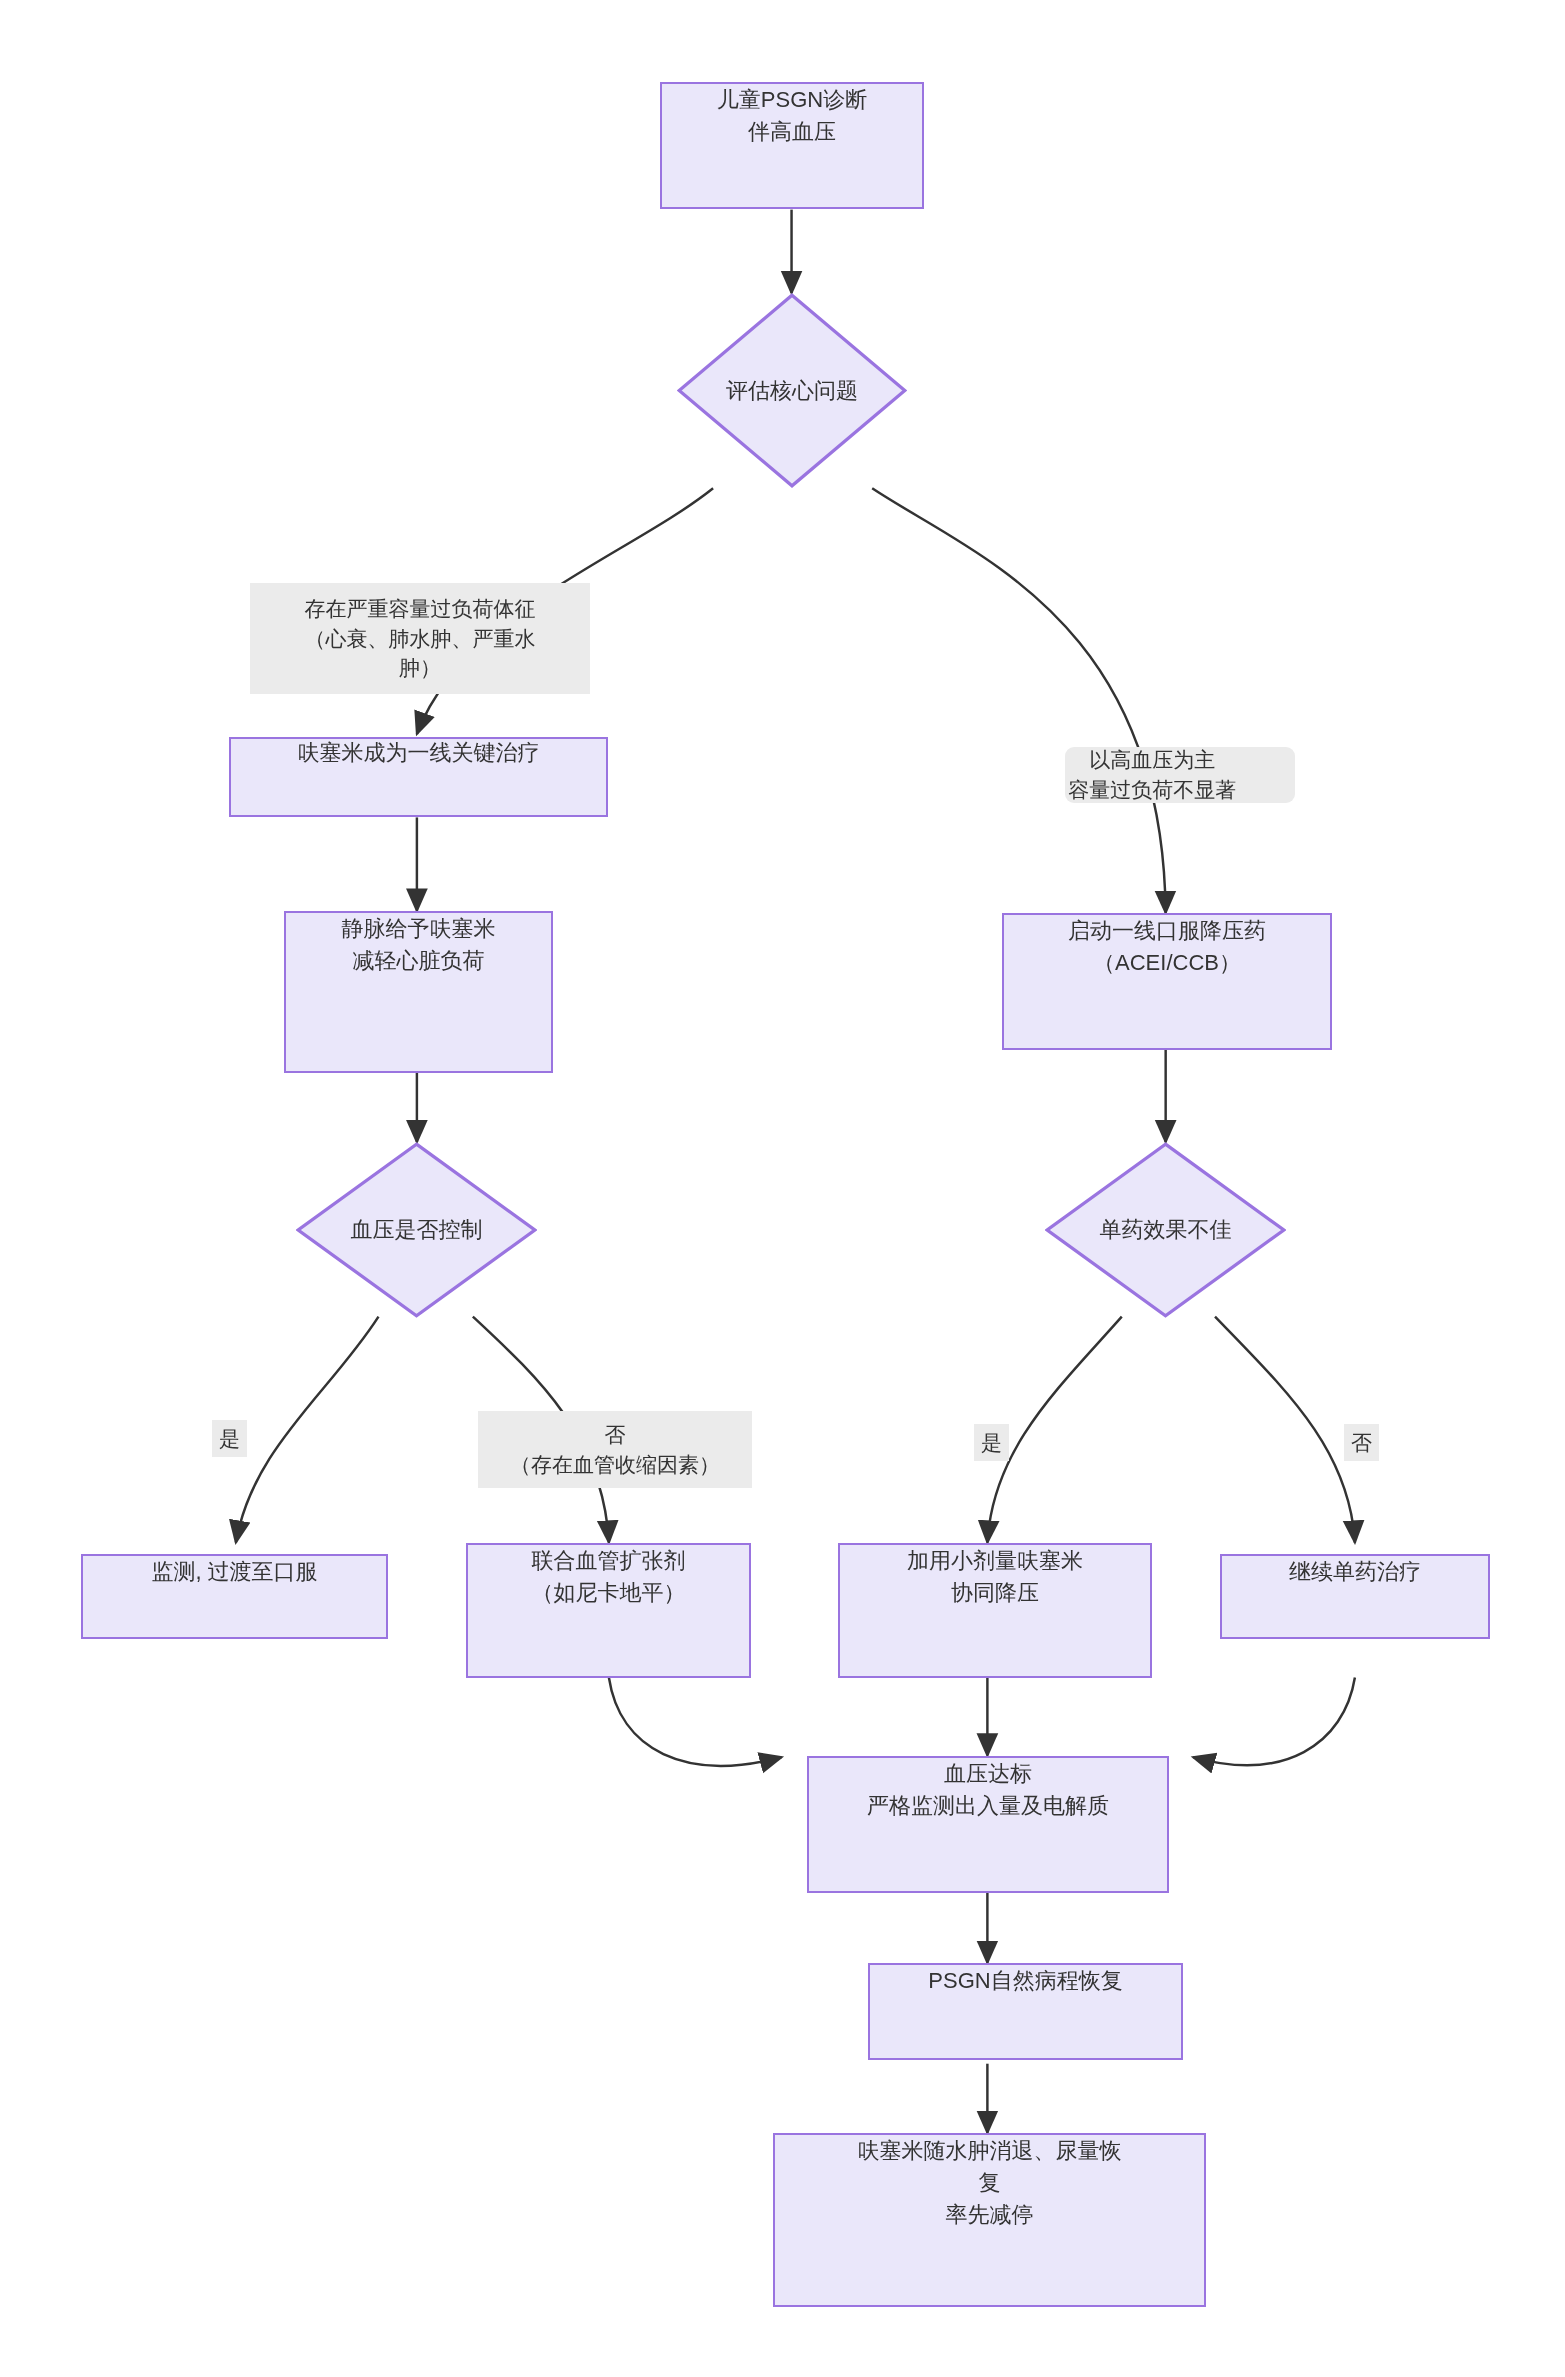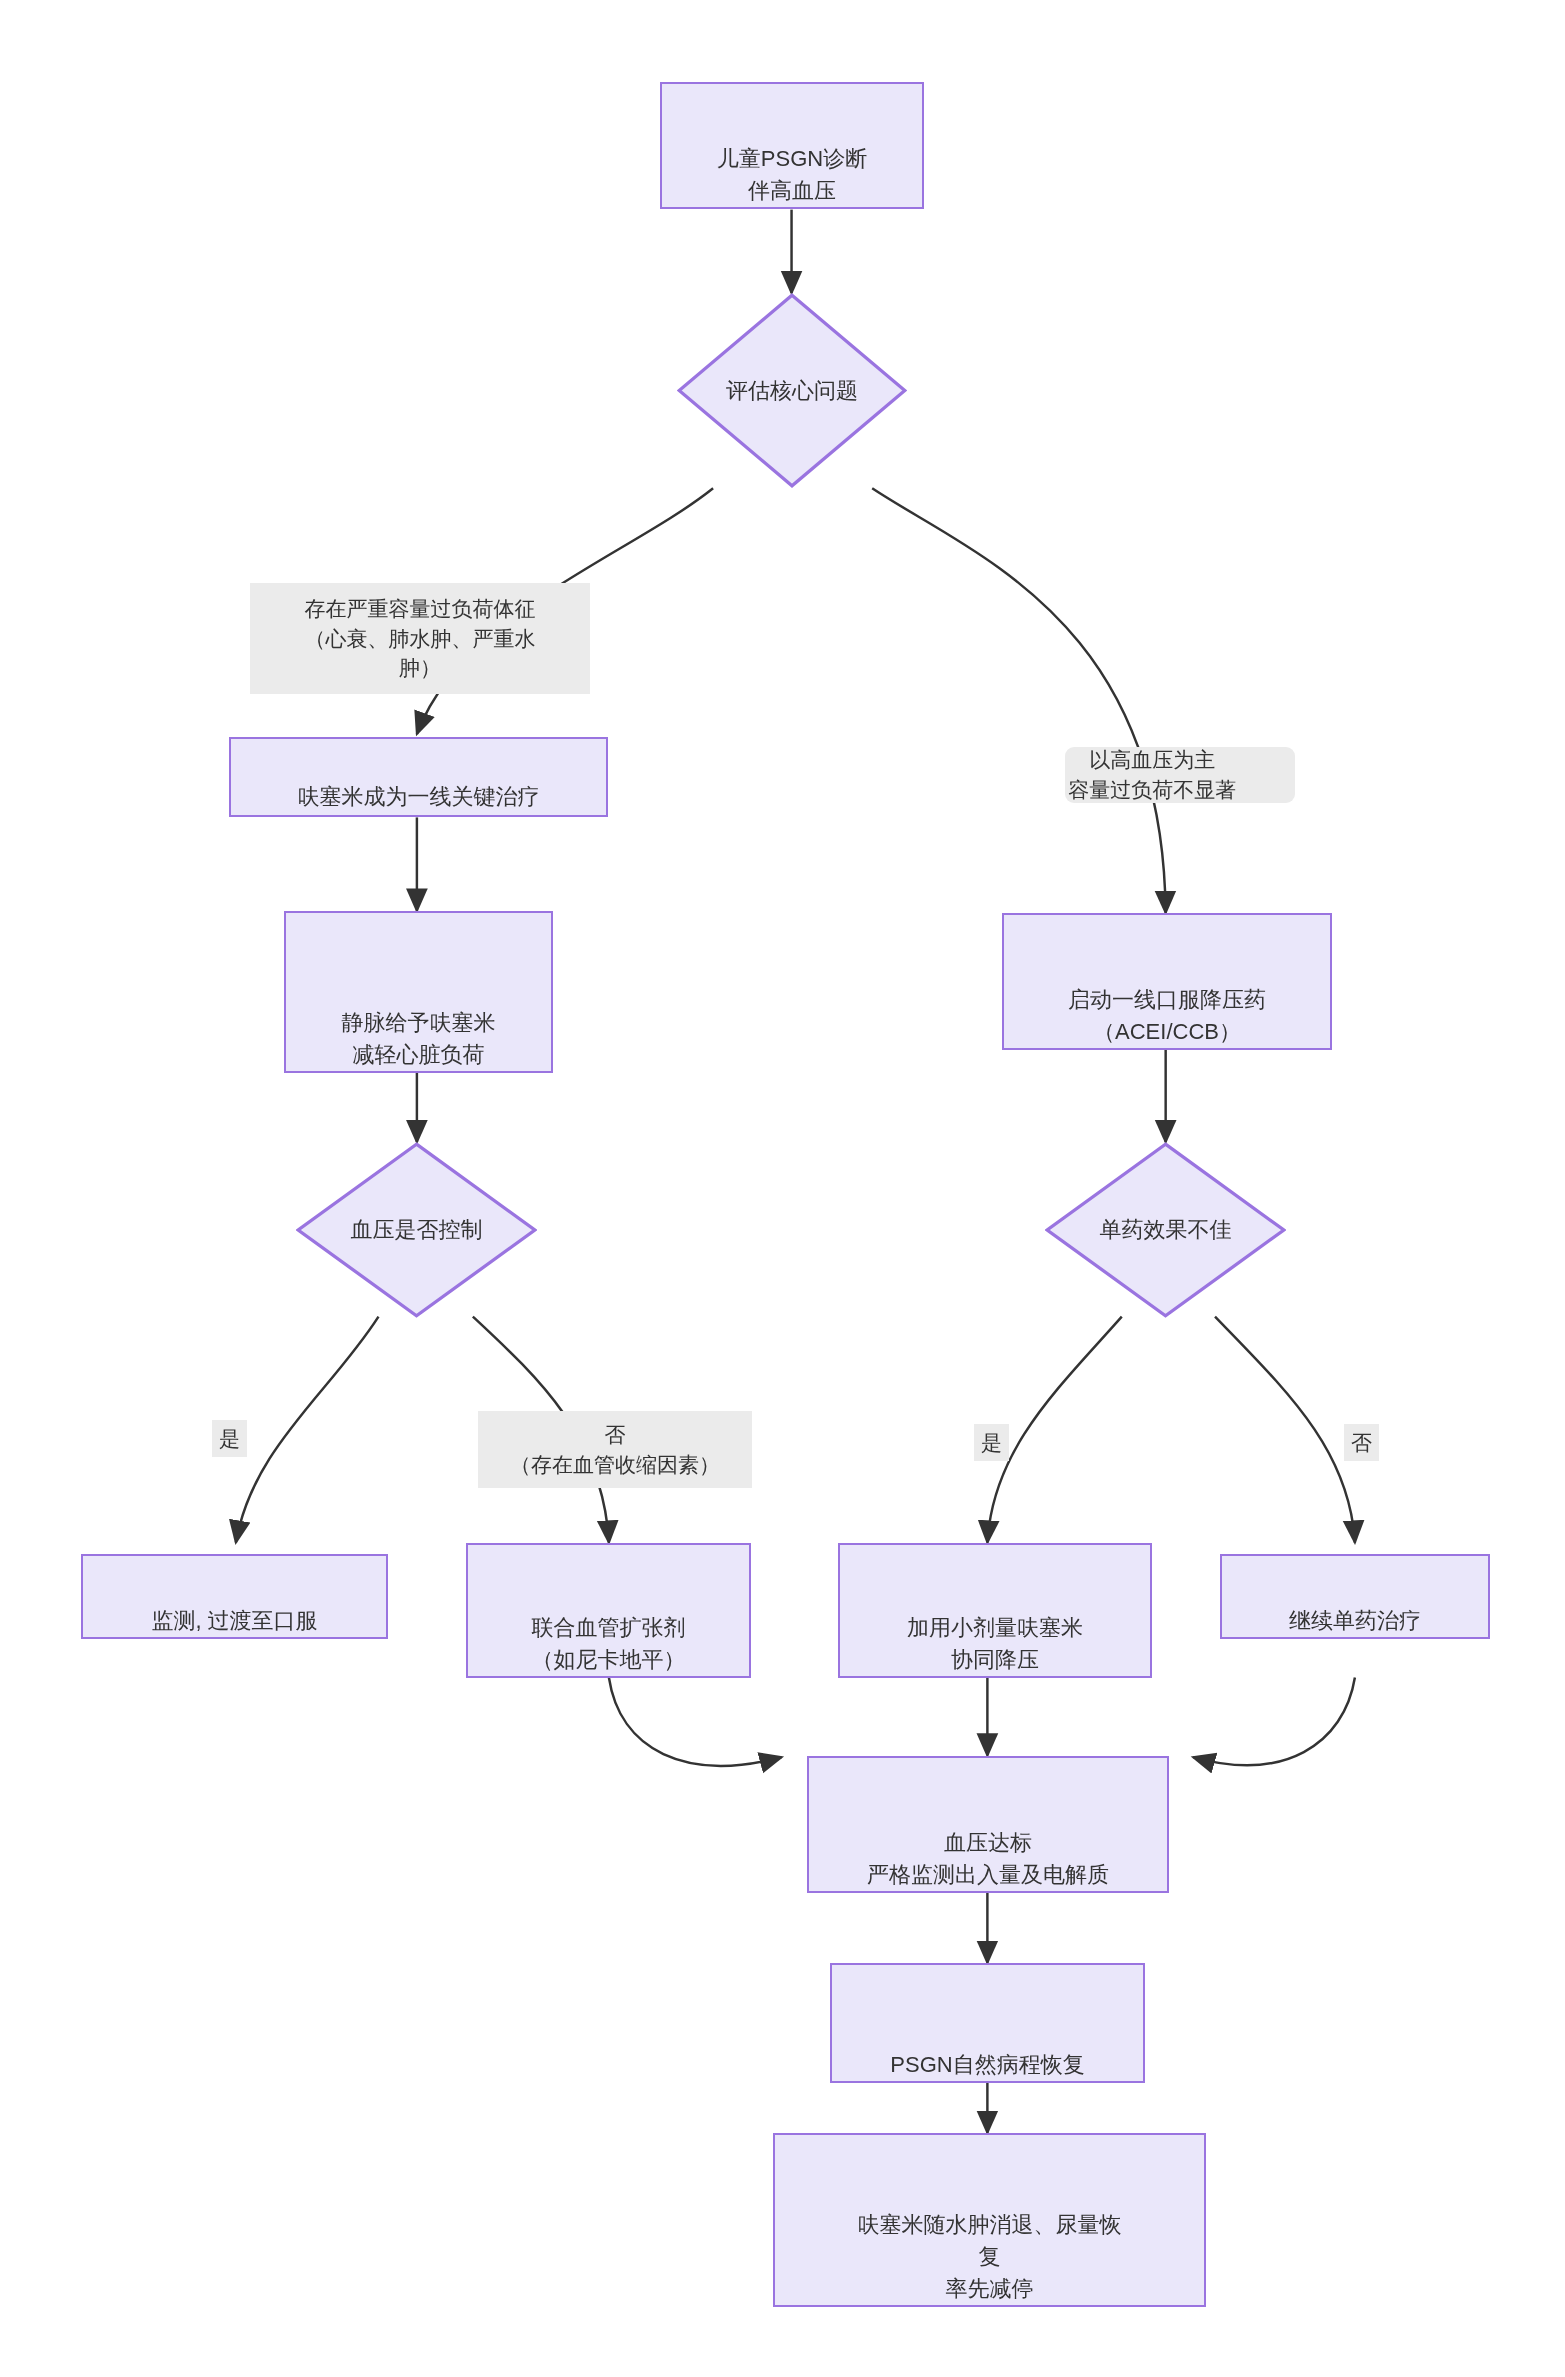--- a/index.html
+++ b/index.html
@@ -1,19 +1,19 @@
 <!DOCTYPE html>
 <html style="font-size:8.8px"><head>
 <meta charset="utf-8">
 <style>
   html,body{margin:0;padding:0;background:#ffffff;}
   body{font-family:"Liberation Sans","DejaVu Sans",sans-serif;}
   #stage{position:relative;width:1565px;height:2377px;background:#ffffff;overflow:hidden;}
   svg.edges{position:absolute;left:0;top:0;width:1565px;height:2377px;}
-  .node{position:absolute;box-sizing:border-box;display:flex;align-items:flex-end;justify-content:center;text-align:center;}
+  .node{position:absolute;box-sizing:border-box;display:flex;align-items:flex-start;justify-content:center;text-align:center;}
   .box{background:#EAE7FA;border:2.2px solid #9A74E0;color:#333333;line-height:1.45;}
   .diamond-wrap{position:absolute;}
   .diamond-shape{position:absolute;left:0;top:0;width:100%;height:100%;}
   .diamond-label{position:absolute;left:0;top:0;width:100%;height:100%;display:flex;align-items:center;justify-content:center;text-align:center;color:#333333;}
   .edge-label{position:absolute;background:#EBEBEB;color:#333333;text-align:center;line-height:1.42;white-space:pre;padding:1.1px 3.3px;box-sizing:border-box;}
   .t38{font-size:21px;}
   .t40{font-size:22px;}
 </style>
 </head>
 <body>
@@ -156,21 +156,21 @@
   <div class="node box t40" style="left:1220px;top:1554px;width:270px;height:85px;">
     <div><span>继续单药治疗</span></div>
   </div>
 
   <div class="node box t40" style="left:807px;top:1756px;width:362px;height:137px;">
     <div>
       <span>血压达标</span><br><span>严格监测出入量及电解质</span>
     </div>
   </div>
 
-  <div class="node box t40" style="left:830px;top:1963px;width:315px;height:120px;">
+  <div class="node box t40" style="left:868px;top:1963px;width:315px;height:97px;">
     <div><span>PSGN自然病程恢复</span></div>
   </div>
 
   <div class="node box t40" style="left:773px;top:2133px;width:433px;height:174px;">
     <div>
       <span>呋塞米随水肿消退、尿量恢</span><br><span>复</span><br><span>率先减停</span>
     </div>
   </div>
 
 </div>

